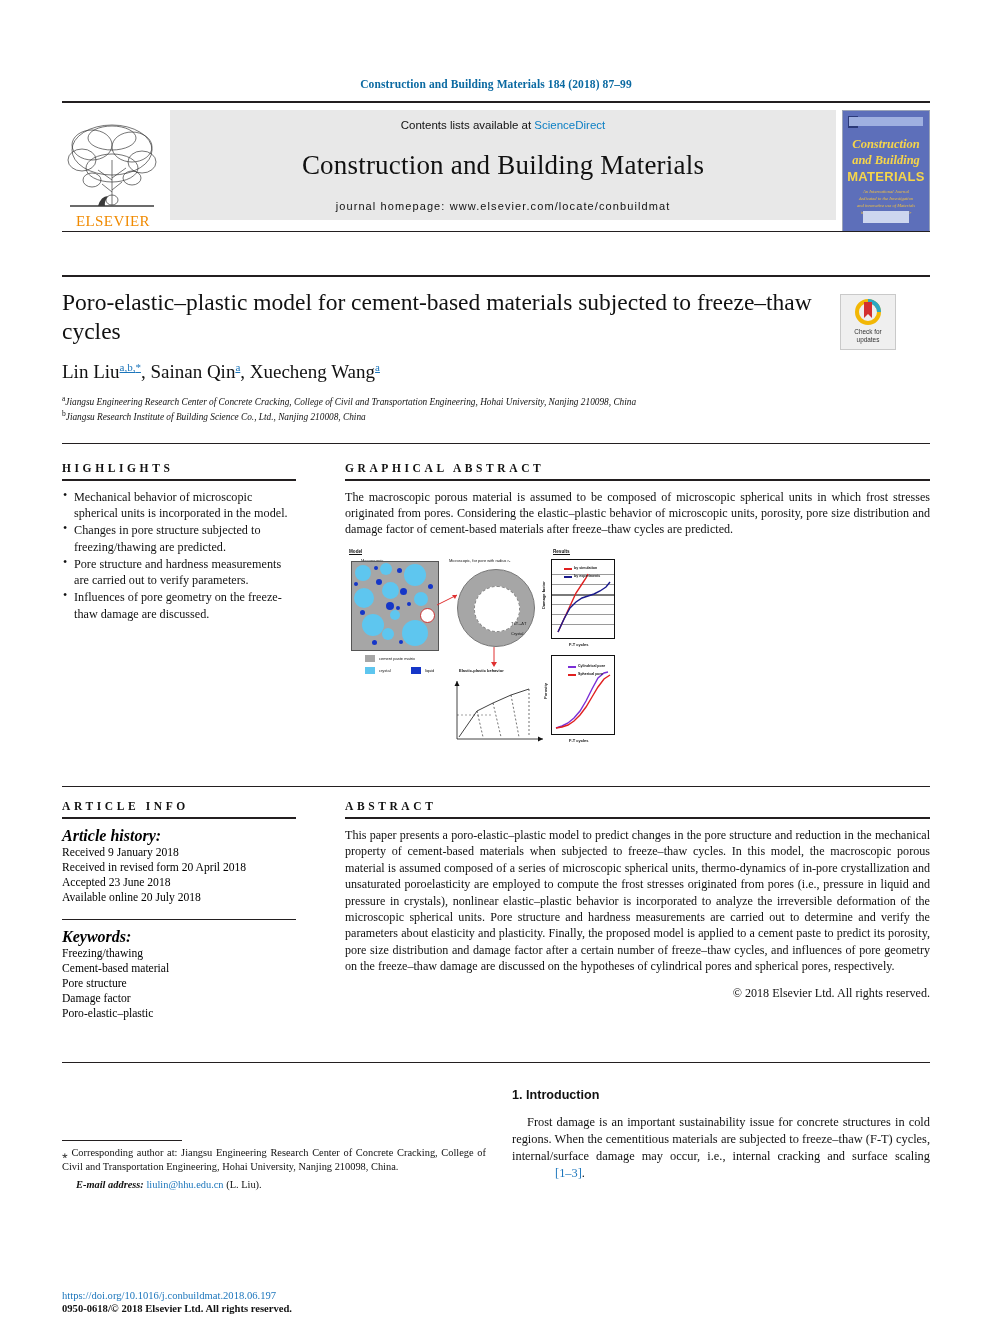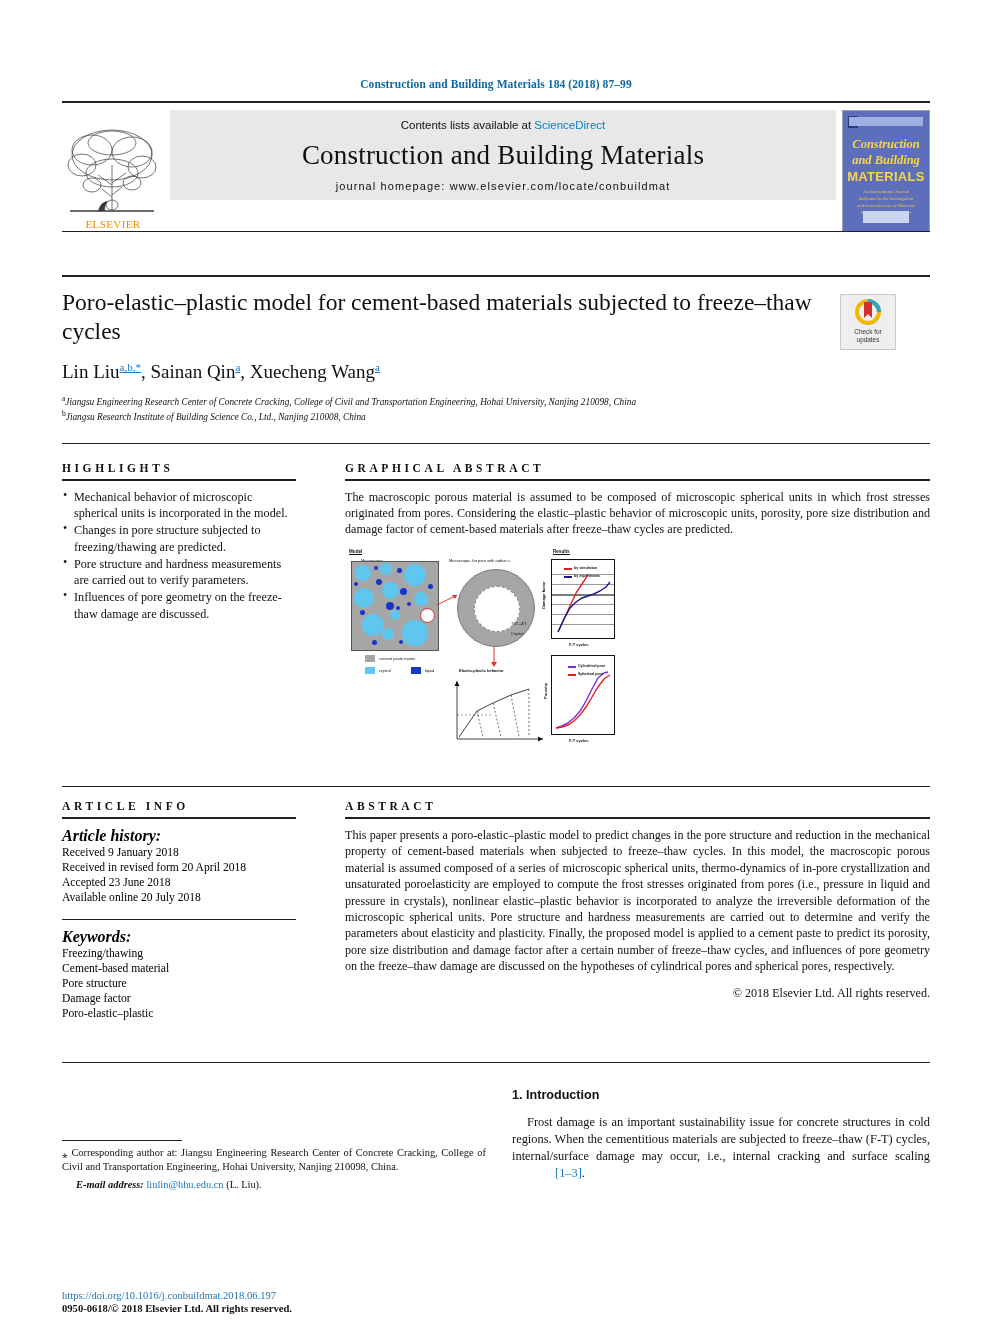--- a/index.html
+++ b/index.html
@@ -51,38 +51,38 @@
     flex: 0 0 102px;
     position: relative;
     display: flex;
     flex-direction: column;
     justify-content: flex-end;
     padding-bottom: 2px;
   }
   .tree-svg { display:block; }
   .elsevier-word {
     font-family: "Liberation Serif", serif;
-    font-size: 11px;
+    font-size: 15px;
     letter-spacing: .4px;
     color: #f08a00;
     text-align: center;
     font-weight: normal;
     margin-top: 1px;
   }
   .journal-band {
     flex: 1 1 auto;
     background: #e8e8e8;
     margin-left: 6px;
     margin-right: 6px;
     display: flex;
     flex-direction: column;
     justify-content: space-between;
     align-items: center;
     padding: 9px 0 8px 0;
-    height: 90px;
+    height: 110px;
     box-sizing: border-box;
   }
   .contents-line {
     font-family: "Liberation Sans", sans-serif;
     font-size: 11.5px;
     color: #111;
   }
   .contents-line .sd { color: #0b7fc4; }
   .journal-title {
     font-family: "Liberation Serif", serif;

